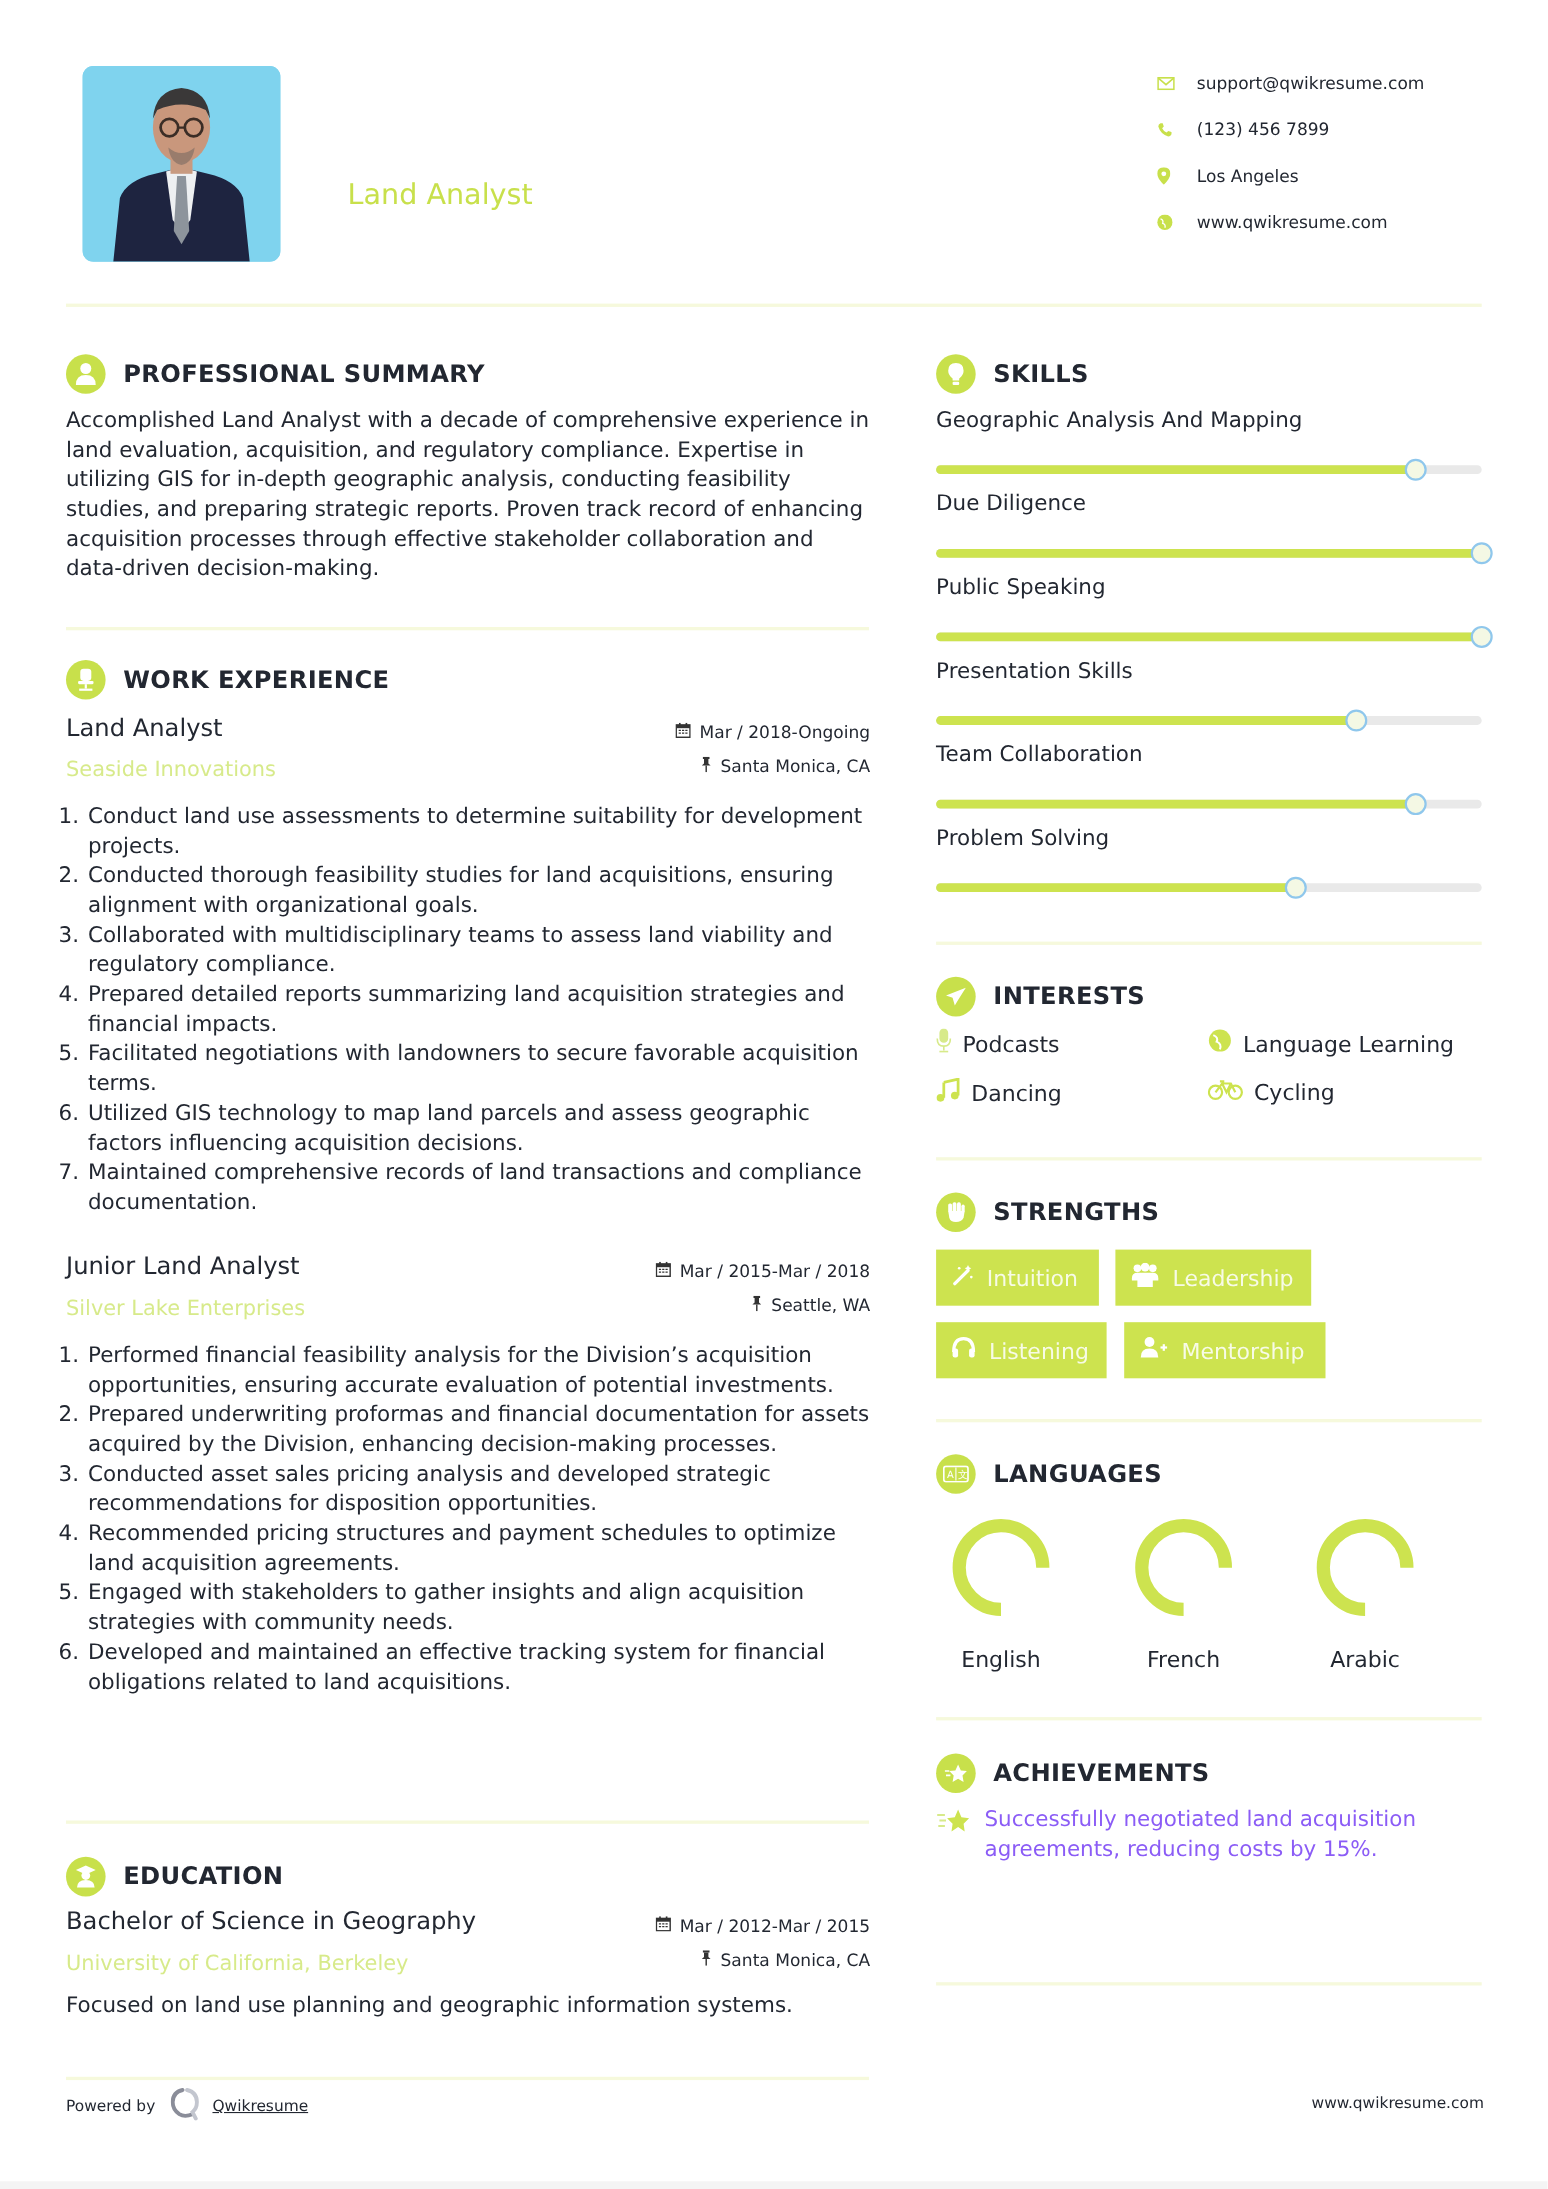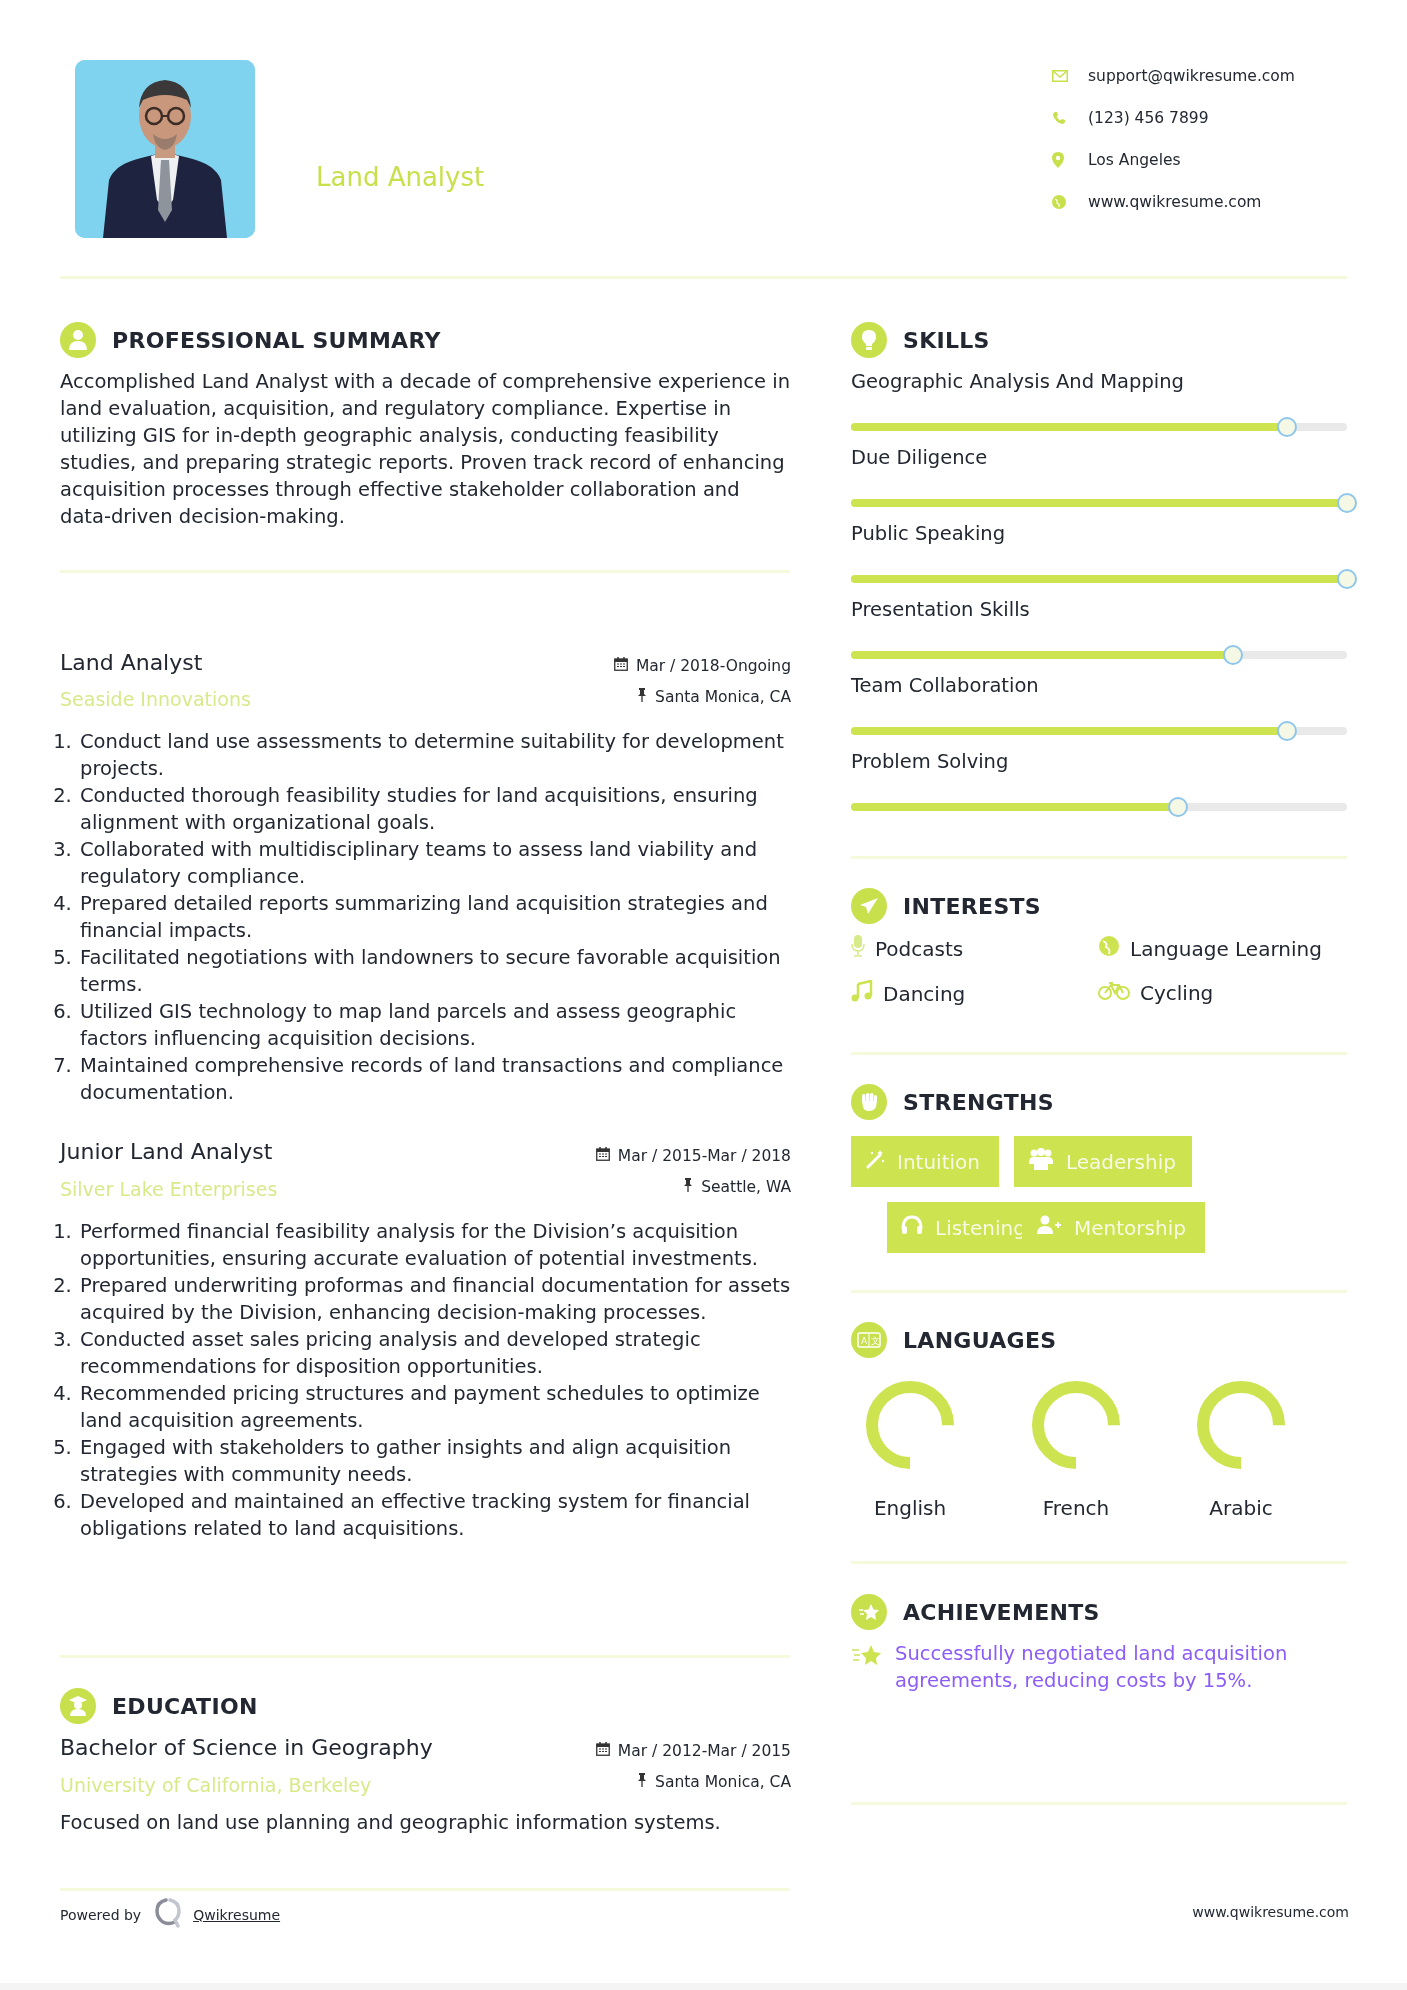--- a/index.html
+++ b/index.html
@@ -128,20 +128,31 @@
       <svg width="20" height="22" viewBox="0 0 20 22">
           <circle cx="10" cy="6" r="5" fill="#fff"></circle>
           <path d="M1 21 Q1 12 10 12 Q19 12 19 21 Z" fill="#fff"></path>
         </svg>
     </span>
     <span class="lbl">PROFESSIONAL SUMMARY</span>
   </div>
   <div class="para" style="left:60px; top:368px; width:735px;">Accomplished Land Analyst with a decade of comprehensive experience in land evaluation, acquisition, and regulatory compliance. Expertise in utilizing GIS for in-depth geographic analysis, conducting feasibility studies, and preparing strategic reports. Proven track record of enhancing acquisition processes through effective stakeholder collaboration and data-driven decision-making.</div>
   <div class="rule" style="left:60px; top:570px; width:730px;"></div>
 
+  <div class="sec-head" style="left:60px; top:600px;">
+    <span class="badge">
+      <svg width="18" height="22" viewBox="0 0 18 22">
+          <rect x="4" y="1" width="10" height="11" rx="3" fill="#fff"></rect>
+          <rect x="2" y="12" width="14" height="3" rx="1" fill="#fff"></rect>
+          <rect x="8" y="15" width="2" height="4" fill="#fff"></rect>
+          <rect x="3" y="19" width="12" height="2" fill="#fff"></rect>
+        </svg>
+    </span>
+    <span class="lbl">WORK EXPERIENCE</span>
+  </div>
 
   <div class="job-title" style="left:60px; top:650px;">Land Analyst</div>
   <div class="company" style="left:60px; top:688px;">Seaside Innovations</div>
   <div class="meta" style="right:616px; top:657px;">
     <span>
       <svg width="14" height="14" viewBox="0 0 14 14">
           <rect x="0.75" y="2" width="12.5" height="11.25" fill="none" stroke="#333" stroke-width="1.3"></rect>
           <rect x="0.75" y="2" width="12.5" height="3" fill="#333"></rect>
           <line x1="4" y1="0" x2="4" y2="3" stroke="#333" stroke-width="1.5"></line>
           <line x1="10" y1="0" x2="10" y2="3" stroke="#333" stroke-width="1.5"></line>
@@ -374,21 +385,21 @@
       <svg width="26" height="22" viewBox="0 0 26 22">
           <circle cx="6" cy="5" r="3.5" fill="#fff"></circle>
           <circle cx="13" cy="4" r="4" fill="#fff"></circle>
           <circle cx="20" cy="5" r="3.5" fill="#fff"></circle>
           <path d="M1 14 Q1 9 6 9 L20 9 Q25 9 25 14 L25 16 L1 16 Z" fill="#fff"></path>
           <rect x="6" y="13" width="14" height="9" fill="#fff"></rect>
         </svg>
     </span>
     <span>Leadership</span>
   </div>
-  <div class="chip" style="left:851px; top:1202px; width:155px;margin-left:36px;">
+  <div class="chip" style="left:851px; top:1202px; width:155px;">
     <span>
       <svg width="22" height="20" viewBox="0 0 22 20">
           <path d="M2 14 Q2 2 11 2 Q20 2 20 14" fill="none" stroke="#fff" stroke-width="3"></path>
           <rect x="1" y="11" width="5" height="8" rx="2" fill="#fff"></rect>
           <rect x="16" y="11" width="5" height="8" rx="2" fill="#fff"></rect>
         </svg>
     </span>
     <span>Listening</span>
   </div>
   <div class="chip" style="left:1022px; top:1202px; width:183px;">

